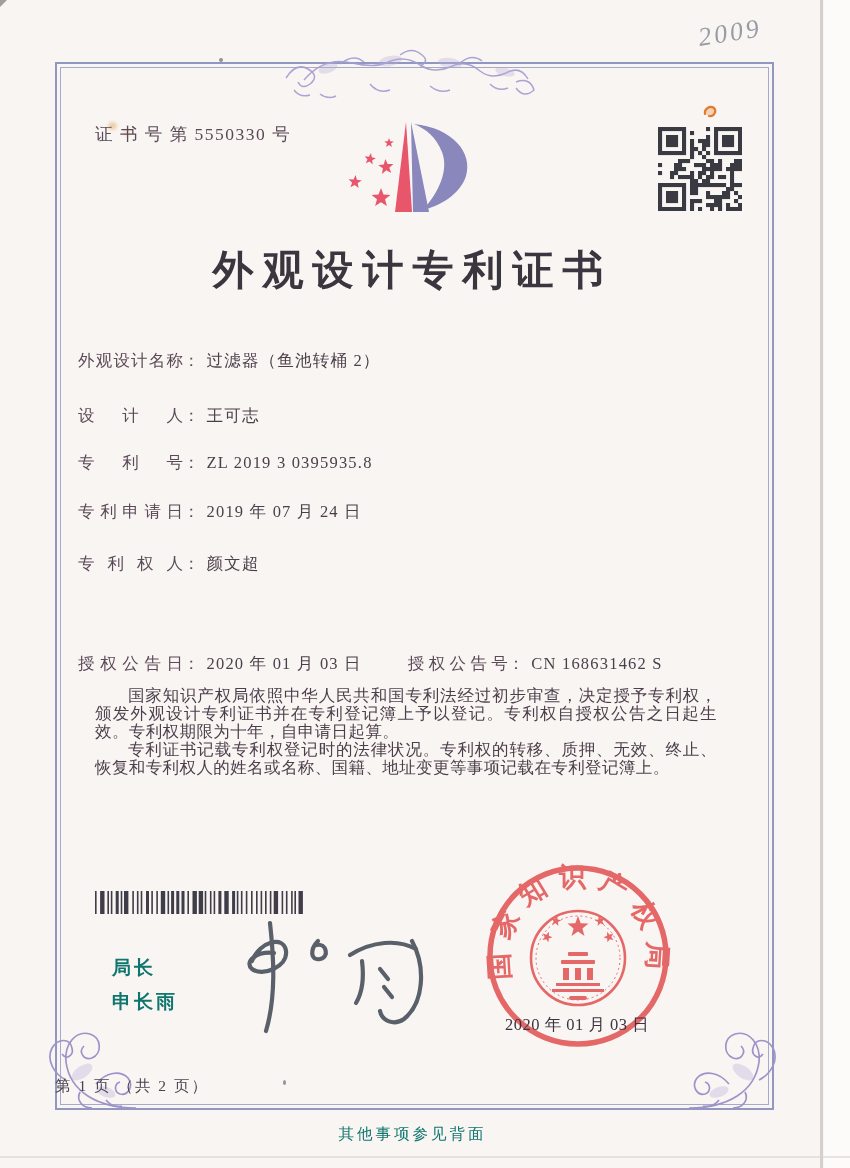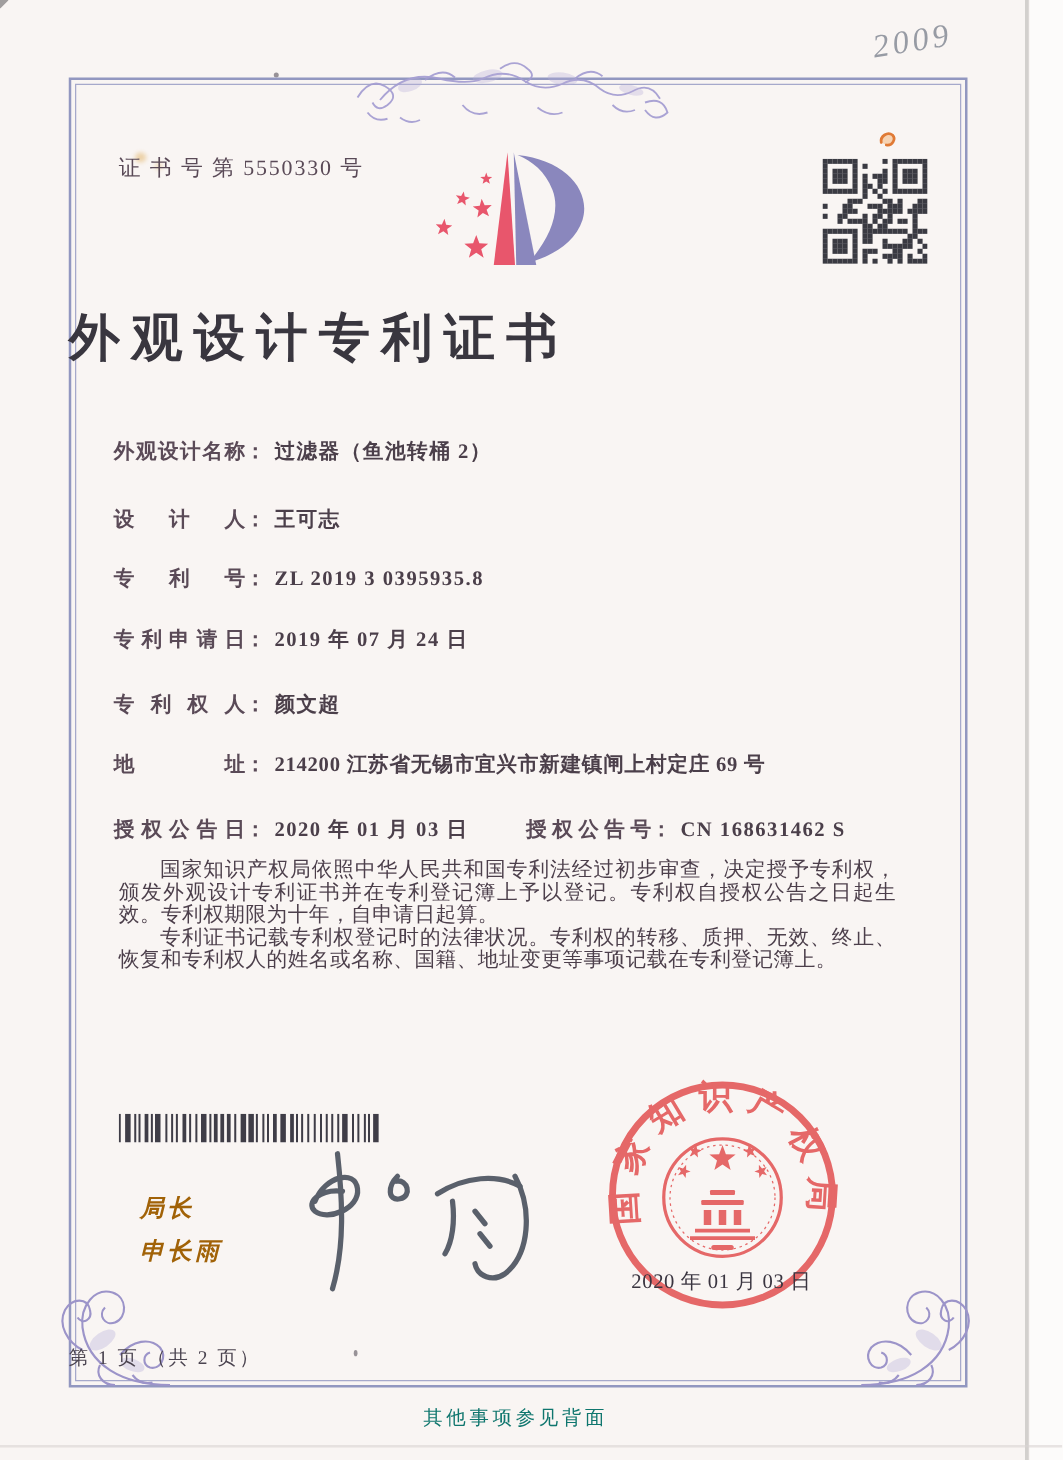--- a/index.html
+++ b/index.html
@@ -18,37 +18,37 @@
   
   #frame{left:55px;top:62px;width:715px;height:1044px;border:2.5px solid #9297c0;}
   #frame-inner{position:absolute;left:3px;top:3px;right:3px;bottom:3px;border:1px solid #a6a9cb;}
   
   #cert-no{left:95px;top:122px;font-size:17.5px;letter-spacing:1.5px;color:#5a4a57;}
   #hand-note{left:698px;top:18px;font-size:26px;font-style:italic;color:#878c97;
              transform:rotate(-9deg);letter-spacing:3px;opacity:.85;}
   #orange-mark{left:702px;top:104px;}
   #logo{left:333px;top:98px;width:182px;height:140px;}
   #qr{left:658px;top:127px;width:84px;height:84px;}
-  #title{left:55px;top:243px;width:715px;text-align:left;font-size:41px;font-weight:bold;
+  #title{left:55px;top:243px;width:715px;text-align:center;font-size:41px;font-weight:bold;
          letter-spacing:9px;color:#39363f;}
   
-  .frow{position:absolute;left:91px;font-size:16.5px;color:#51434f;white-space:nowrap;font-weight:bold;}
+  .frow{position:absolute;left:78px;font-size:16.5px;color:#51434f;white-space:nowrap;}
   .flabel{display:inline-block;width:105px;text-align:justify;text-align-last:justify;color:#5a4a57;}
   .fcolon{color:#5a4a57;margin-right:7px;}
   .fvalue{letter-spacing:1.2px;color:#4b3f4a;}
   .flabel2{display:inline-block;width:100px;margin-left:46px;text-align:justify;
            text-align-last:justify;color:#5a4a57;}
   
   #body-text{left:95px;top:687px;width:622px;font-size:16.5px;line-height:18px;
              text-align:justify;color:#4c3f4b;letter-spacing:.4px;}
   #body-text p{margin:0;text-indent:2em;}
   
   #barcode{left:95px;top:891px;width:215px;height:23px;}
-  #director{left:112px;top:951px;font-size:19px;font-weight:600;color:#a16207;
-            letter-spacing:3px;line-height:34px;font-style:italic;}
+  #director{left:112px;top:951px;font-size:19px;font-weight:600;color:#0f766e;
+            letter-spacing:3px;line-height:34px;}
   #signature{left:222px;top:915px;width:218px;height:122px;}
   #seal{left:483px;top:860px;width:190px;height:192px;opacity:.85;}
   #seal-date{left:505px;top:1014px;width:160px;font-size:16.5px;color:#3a3540;
              letter-spacing:.5px;z-index:5;}
   #pagination{left:55px;top:1076px;width:715px;text-align:left;font-size:15.5px;
               color:#4b4450;letter-spacing:2px;}
   #back-note{left:55px;top:1124px;width:715px;text-align:center;font-size:15.5px;
              color:#0f766e;letter-spacing:3px;}
   svg{display:block;}
 </style>
@@ -369,23 +369,20 @@
   </div>
   <div class="frow" style="top:452px">
     <span class="flabel">专利号</span><span class="fcolon">：</span><span class="fvalue">ZL 2019 3 0395935.8</span>
   </div>
   <div class="frow" style="top:501px">
     <span class="flabel">专利申请日</span><span class="fcolon">：</span><span class="fvalue">2019 年 07 月 24 日</span>
   </div>
   <div class="frow" style="top:553px">
     <span class="flabel">专利权人</span><span class="fcolon">：</span><span class="fvalue">颜文超</span>
   </div>
-  <div class="frow" style="top:601px">
-    <span class="flabel">地址</span><span class="fcolon">：</span><span class="fvalue" style="letter-spacing:.6px">214200 江苏省无锡市宜兴市新建镇闸上村定庄 69 号</span>
-  </div>
   <div class="frow" style="top:653px">
     <span class="flabel">授权公告日</span><span class="fcolon">：</span><span class="fvalue">2020 年 01 月 03 日</span><span class="flabel2">授权公告号</span><span class="fcolon">：</span><span class="fvalue">CN 168631462 S</span>
   </div>
 
   <div class="abs" id="body-text">
     <p>国家知识产权局依照中华人民共和国专利法经过初步审查，决定授予专利权，颁发外观设计专利证书并在专利登记簿上予以登记。专利权自授权公告之日起生效。专利权期限为十年，自申请日起算。</p>
     <p>专利证书记载专利权登记时的法律状况。专利权的转移、质押、无效、终止、恢复和专利权人的姓名或名称、国籍、地址变更等事项记载在专利登记簿上。</p>
   </div>
 
   <svg class="abs" id="barcode" viewBox="0 0 215 23" preserveAspectRatio="none">

